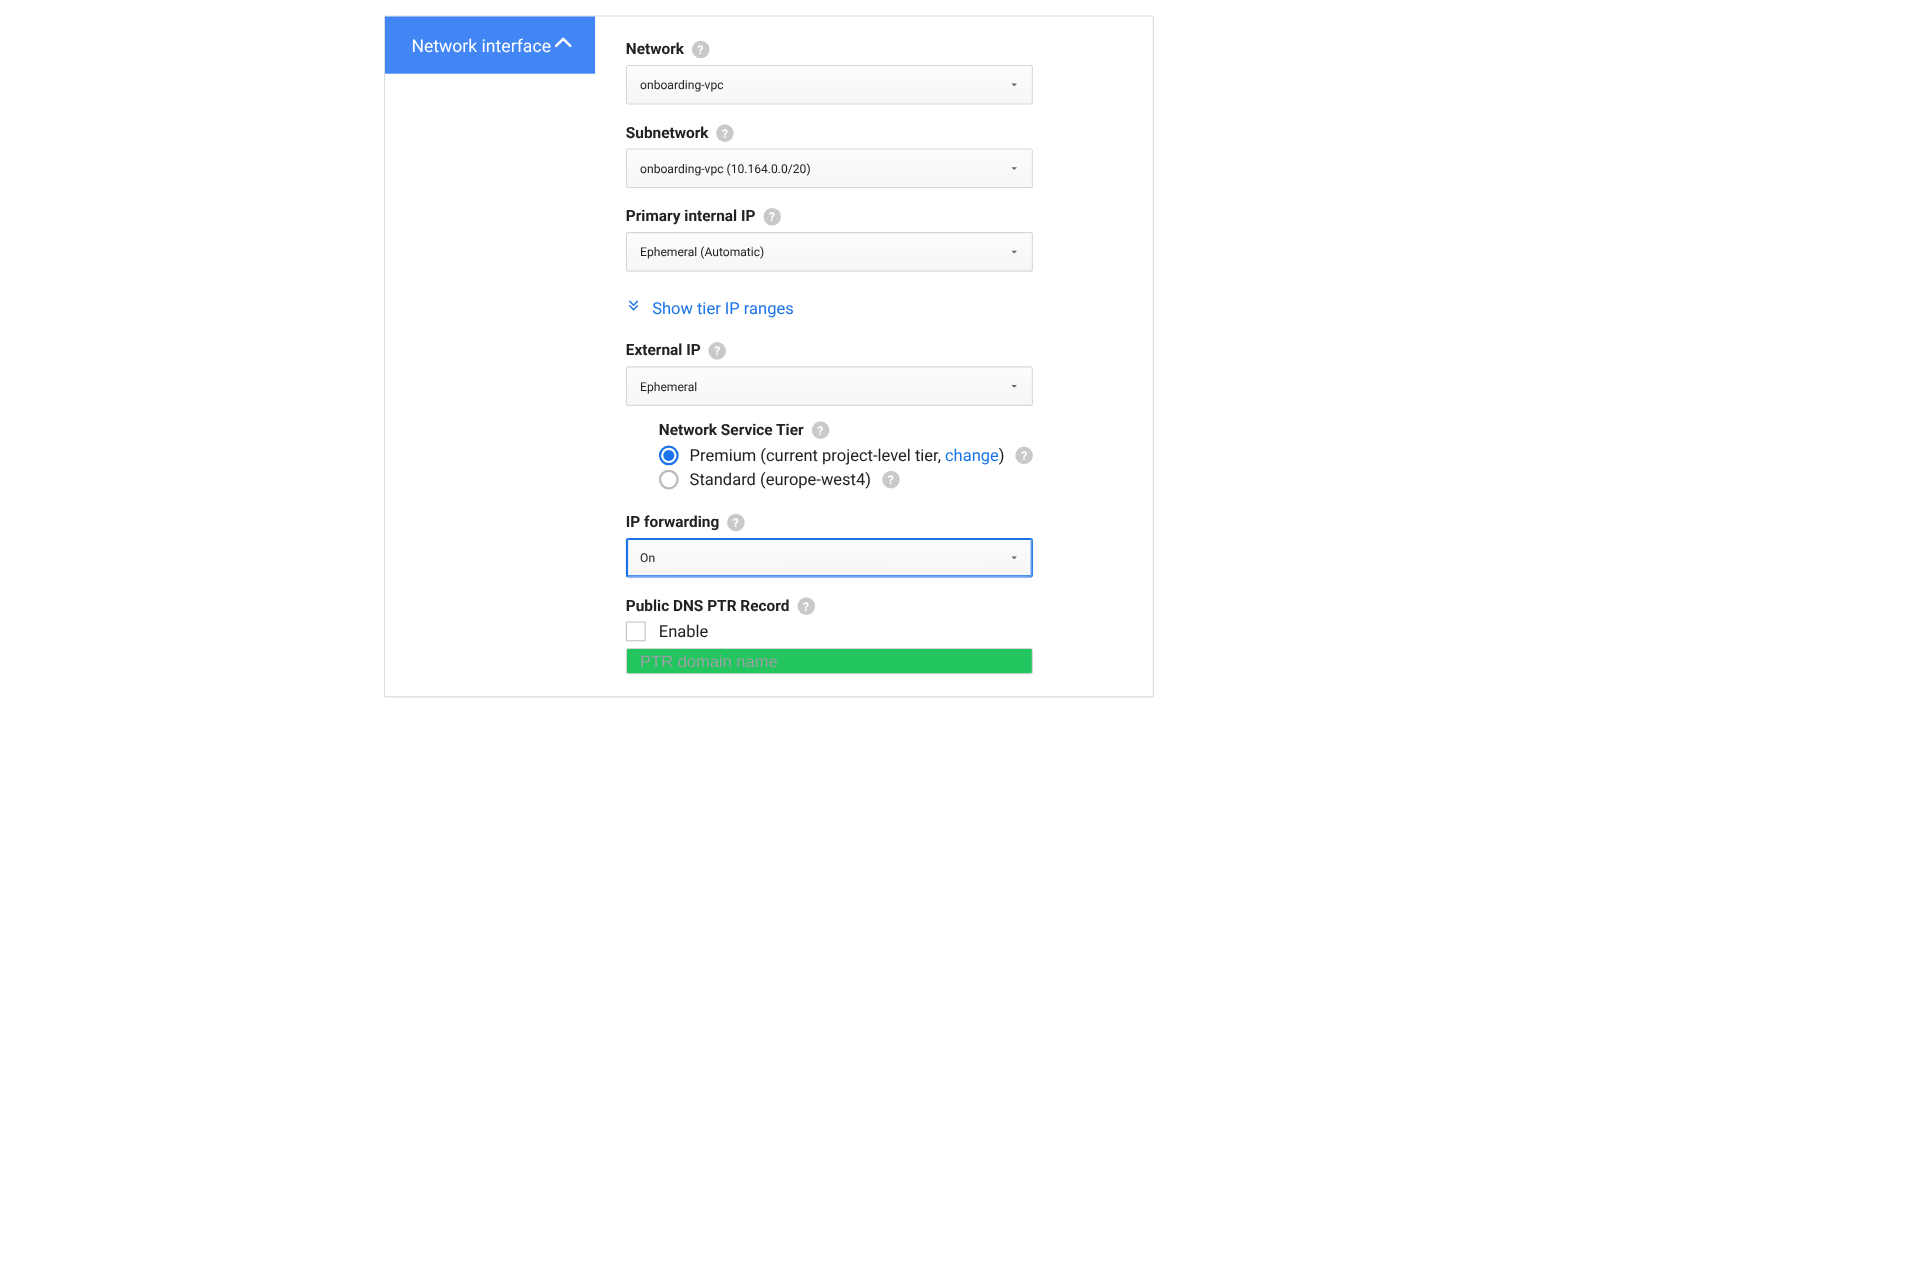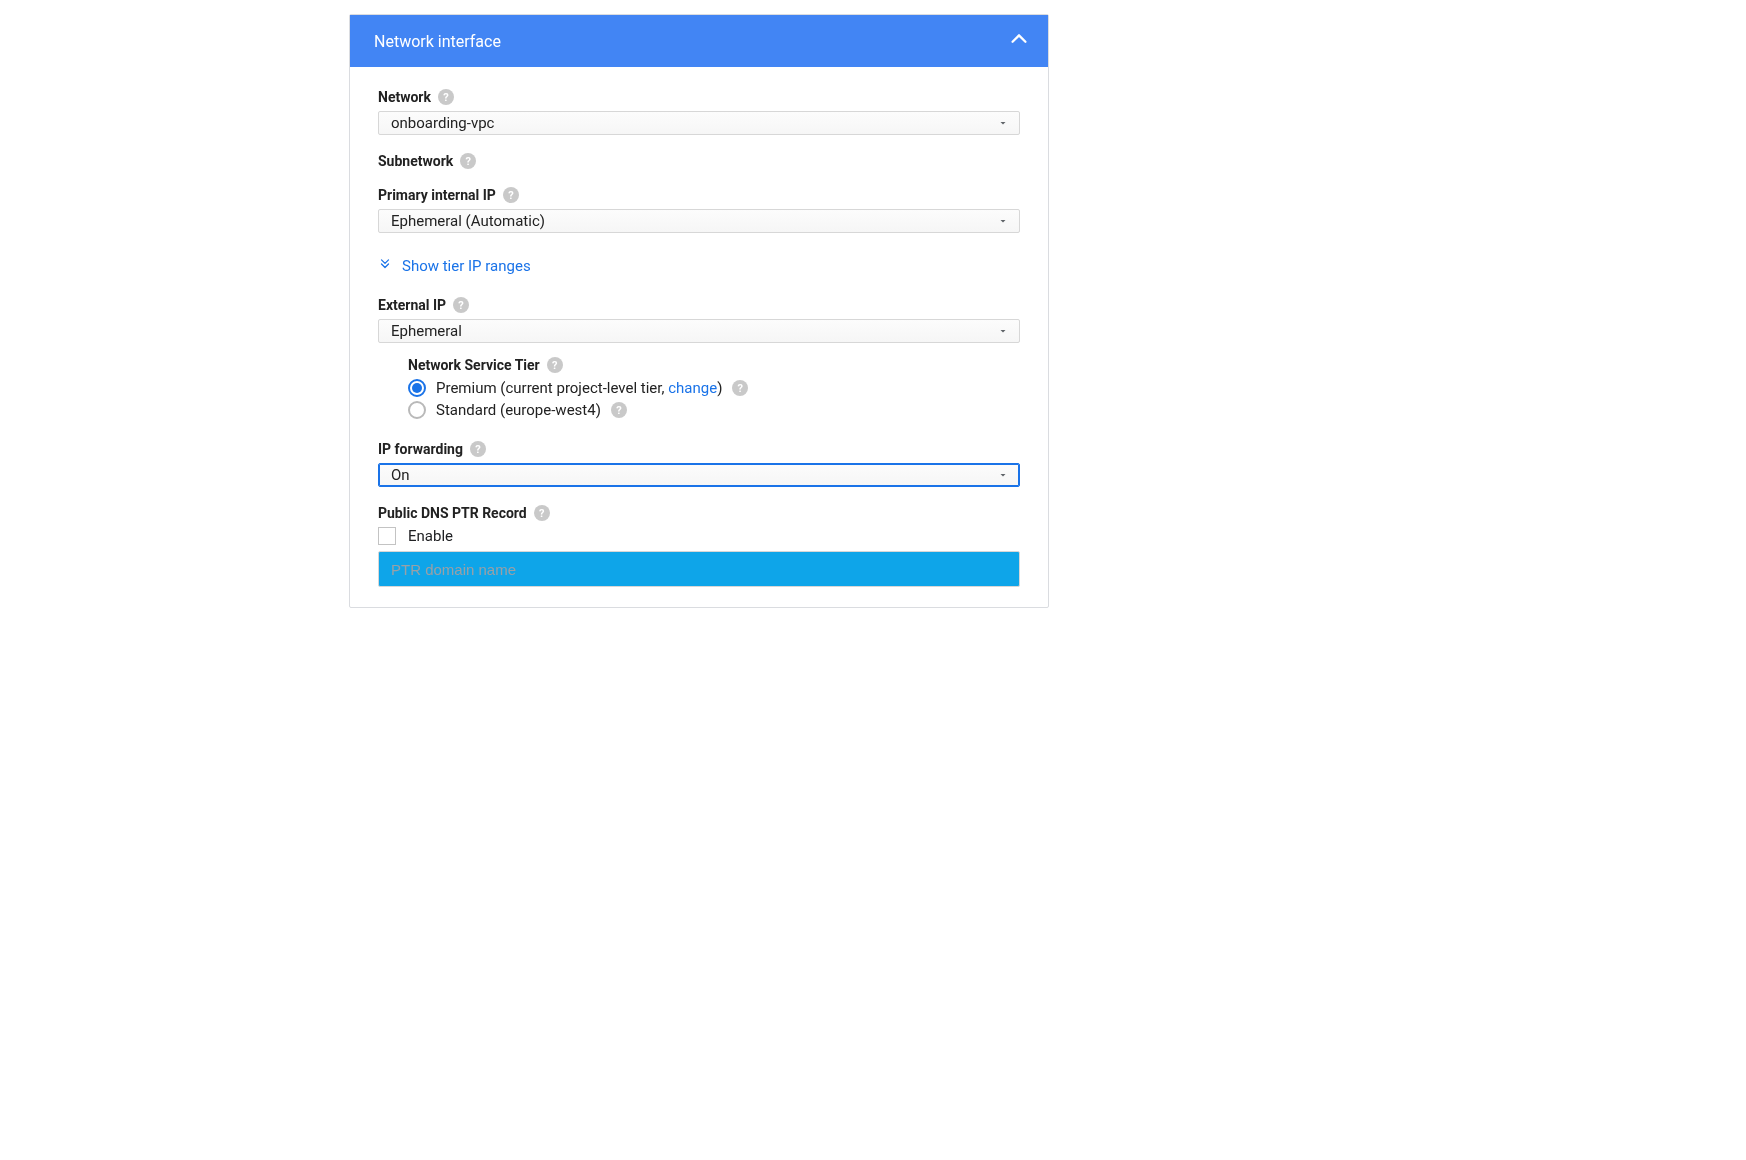--- a/index.html
+++ b/index.html
@@ -11,21 +11,21 @@
     font-size: 15px;
   }
   .page { width: 1746px; height: 1160px; position: relative; }
   .panel {
     position: absolute;
     left: 349px; top: 14px;
     width: 700px;
     border: 1px solid #dadce0;
     border-radius: 2px;
     background: #fff;
-    display: flex; flex-direction: column;
+    display: flex; flex-direction: row;
   }
   .panel-header {
     background: #4285f4;
     color: #fff;
     height: 52px;
     display: flex; align-items: center; justify-content: space-between;
     padding: 0 18px 0 24px;
     font-size: 16px;
     font-weight: 400;
   }
@@ -42,27 +42,27 @@
     width: 16px; height: 16px; border-radius: 50%;
     background: #c9c9c9; color: #fff;
     display: inline-flex; align-items: center; justify-content: center;
     font-size: 11px; font-weight: 700; line-height: 1;
     flex: 0 0 auto;
     user-select: none;
   }
   .select {
     position: relative;
     width: 100%;
-    height: 24px;
+    height: 36px;
     border: 1px solid #d7d7d7;
     border-radius: 2px;
     background: linear-gradient(#fcfcfc, #f6f6f6);
     display: flex; align-items: center;
     padding: 0 36px 0 12px;
-    font-size: 15px;
+    font-size: 11px;
     color: #222;
     cursor: pointer;
   }
   .select.focused {
     border: 1px solid #1a73e8;
     box-shadow: 0 0 0 1px #1a73e8 inset;
   }
   .select .caret {
     position: absolute; right: 10px; top: 50%; transform: translateY(-50%);
   }
@@ -93,23 +93,23 @@
     width: 10px; height: 10px; border-radius: 50%; background: #1a73e8;
   }
   .radio-label { display: inline; }
   .radio-label .linkish { color: #1a73e8; cursor: pointer; }
   .checkbox-row { display: flex; align-items: center; gap: 12px; margin-top: 2px; margin-bottom: 6px; }
   .checkbox {
     width: 18px; height: 18px; border: 1px solid #c3c3c3;
     background: #fff; flex: 0 0 auto; cursor: pointer;
   }
   .text-input {
-    width: 100%; height: 36px;
+    width: 100%; height: 24px;
     border: 1px solid #d7d7d7; border-radius: 2px;
-    background: #0ea5e9;
+    background: #22c55e;
     padding: 0 12px; font-size: 15px; color: #222;
   }
   .text-input::placeholder { color: #9aa0a6; }
   .button-row { display: flex; gap: 8px; margin-top: 26px; }
   .btn {
     height: 36px; padding: 0 14px;
     border: 1px solid #d7d7d7; border-radius: 2px;
     background: #fff; color: #222;
     font-size: 15px; cursor: pointer;
     display: inline-flex; align-items: center;
@@ -145,20 +145,28 @@
               </svg>
           </span>
         </div>
       </div>
 
       <div class="field">
         <div class="field-label">
           <span>Subnetwork</span>
           <span class="help-icon">?</span>
         </div>
+        <div class="select">
+          <span>onboarding-vpc (10.164.0.0/20)</span>
+          <span class="caret">
+            <svg viewBox="0 0 24 24">
+                <path d="M7 10l5 5 5-5z" fill="#5f6368"></path>
+              </svg>
+          </span>
+        </div>
       </div>
 
       <div class="field">
         <div class="field-label">
           <span>Primary internal IP</span>
           <span class="help-icon">?</span>
         </div>
         <div class="select">
           <span>Ephemeral (Automatic)</span>
           <span class="caret">

